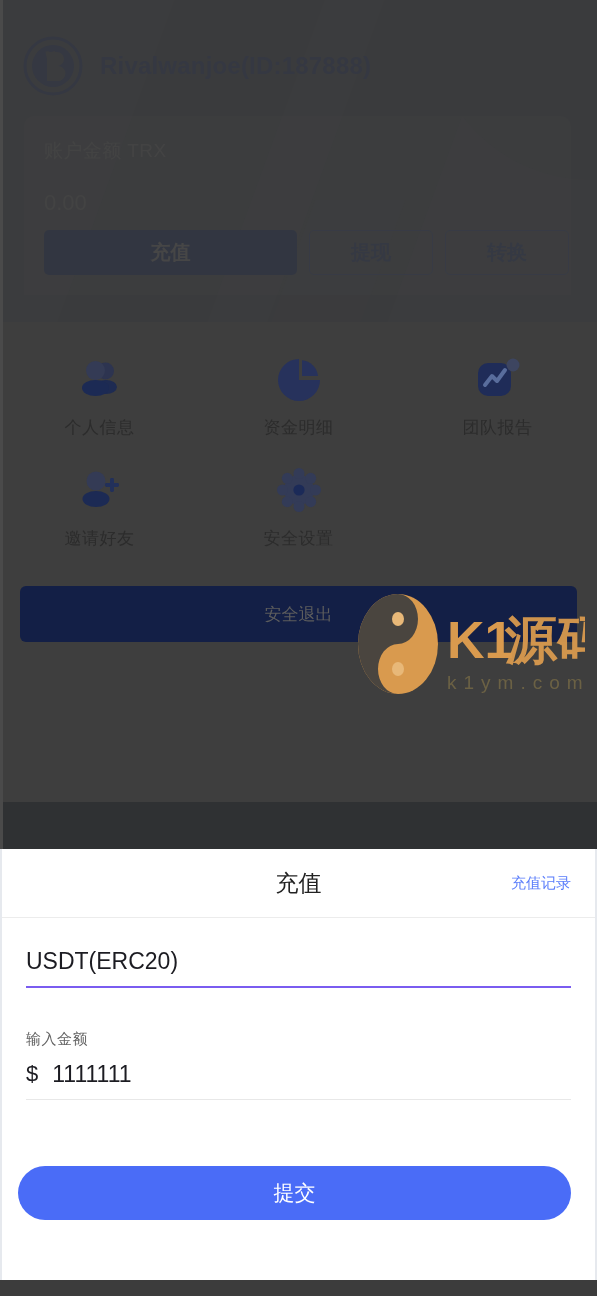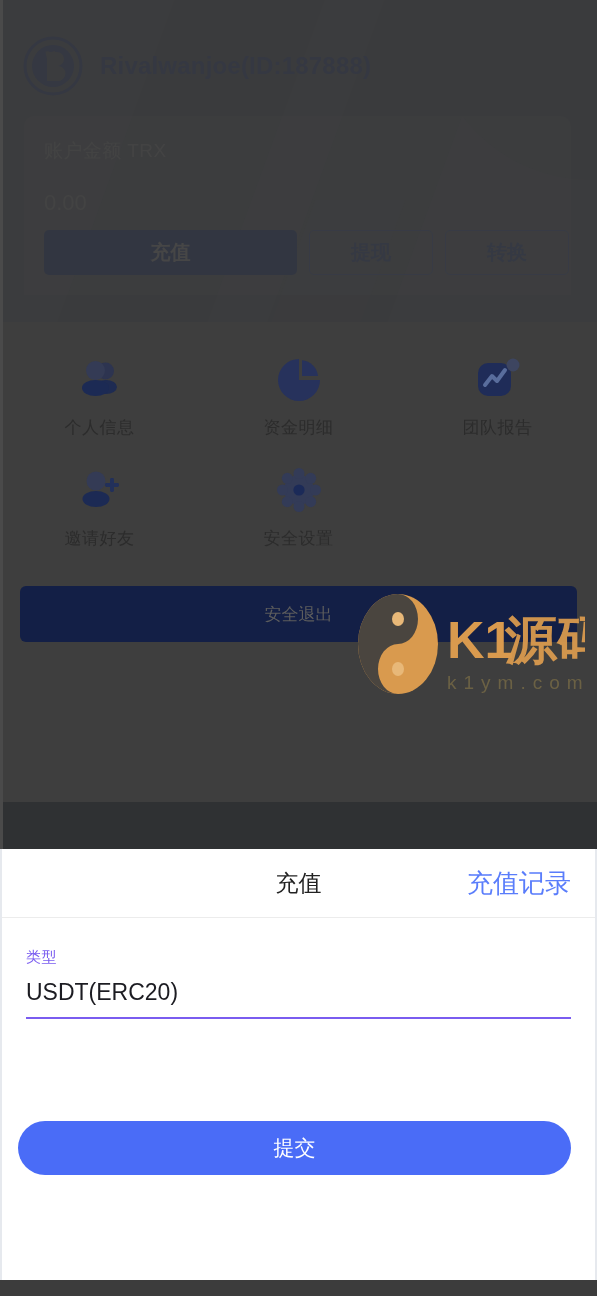--- a/index.html
+++ b/index.html
@@ -173,21 +173,21 @@
     padding: 0 24px;
   }
   .tab-active {
     position: absolute;
     left: 50%; transform: translateX(-50%);
     font-size: 23px;
     color: #222222;
   }
   .tab-link {
     margin-left: auto;
-    font-size: 26px;
+    font-size: 15px;
     color: #5a7dfb;
   }
 
   .sheet-body { padding: 30px 24px 0 24px; }
 
   .field { margin-bottom: 6px; }
   .field-label {
     font-size: 15px;
     letter-spacing: .5px;
     margin-bottom: 12px;
@@ -364,28 +364,34 @@
   <div class="sheet">
 
     <div class="sheet-tabs">
       <span class="tab-active">充值</span>
       <span class="tab-link">充值记录</span>
     </div>
 
     <div class="sheet-body">
 
       <div class="field">
-        <div class="field-label label-focus">类型</div>
         <div class="field-value-row underline-focus">
           <span>USDT(ERC20)</span>
         </div>
       </div>
 
       <div class="field-gap"></div>
 
+      <div class="field">
+        <div class="field-label label-idle">输入金额</div>
+        <div class="field-value-row underline-idle">
+          <span class="currency">$</span>
+          <span>1111111</span>
+        </div>
+      </div>
 
     </div>
 
     <div class="submit-wrap">
       <button class="submit-btn">提交</button>
     </div>
 
   </div>
 
 </div>

